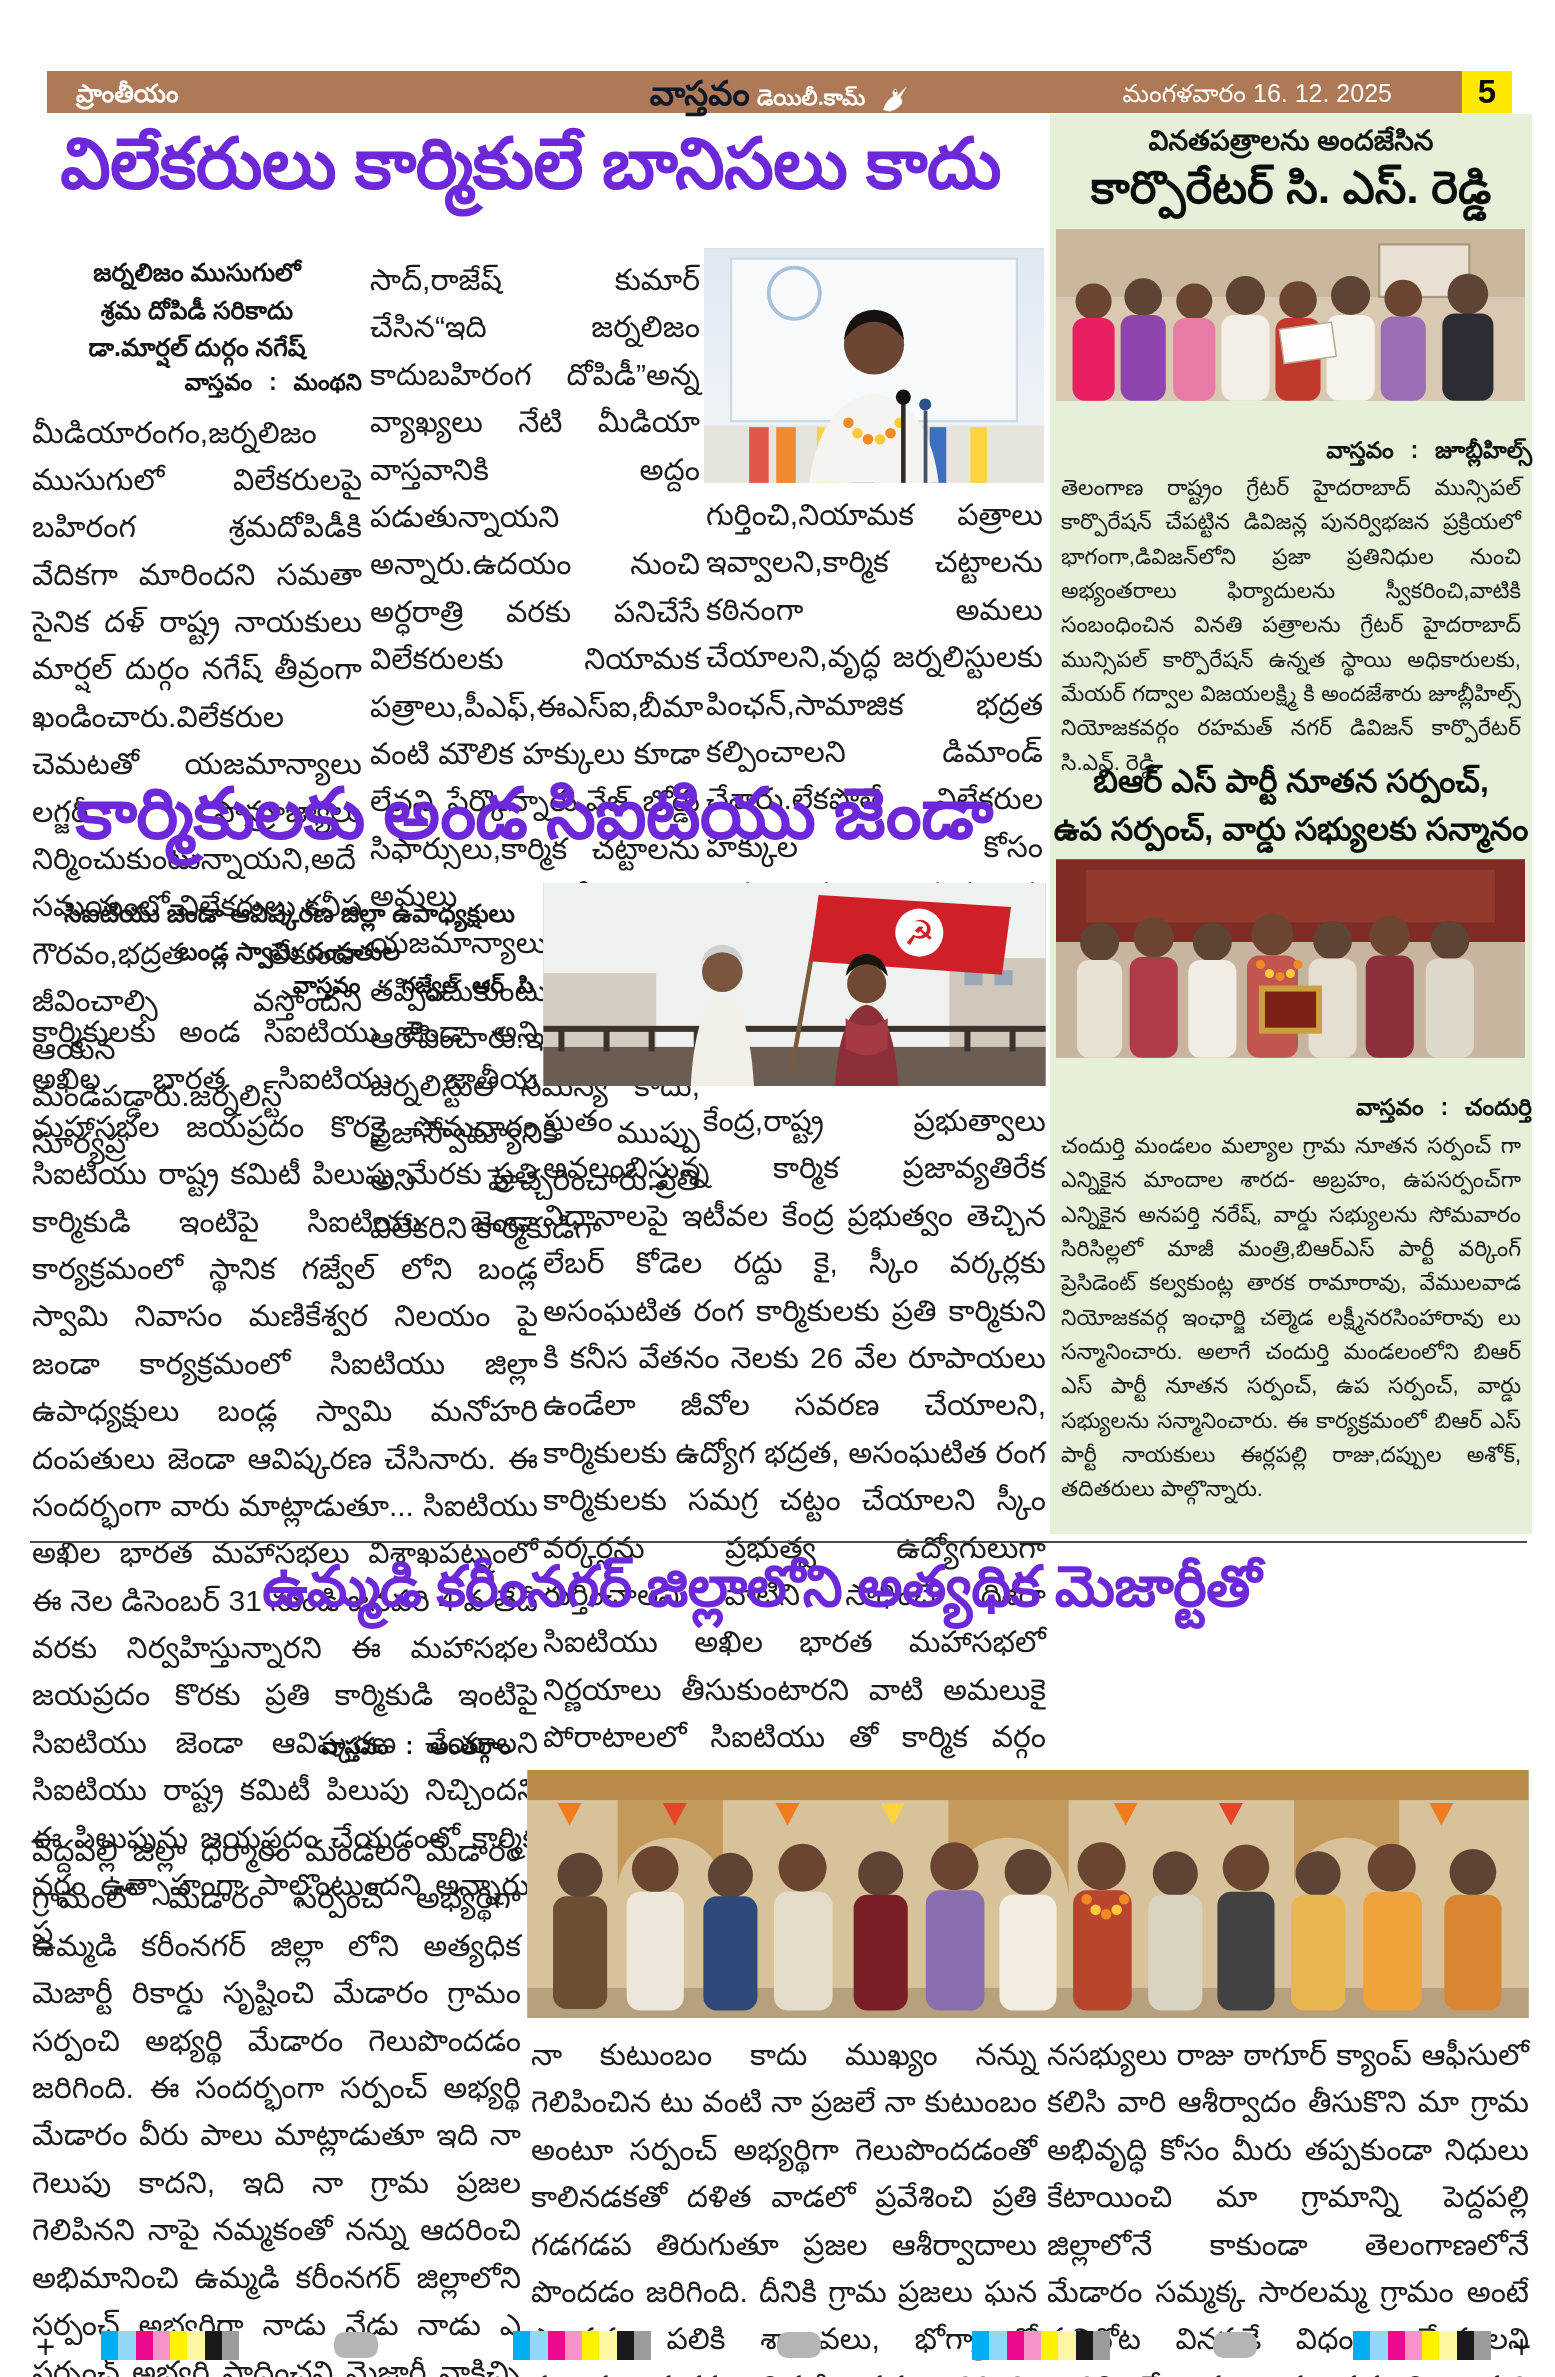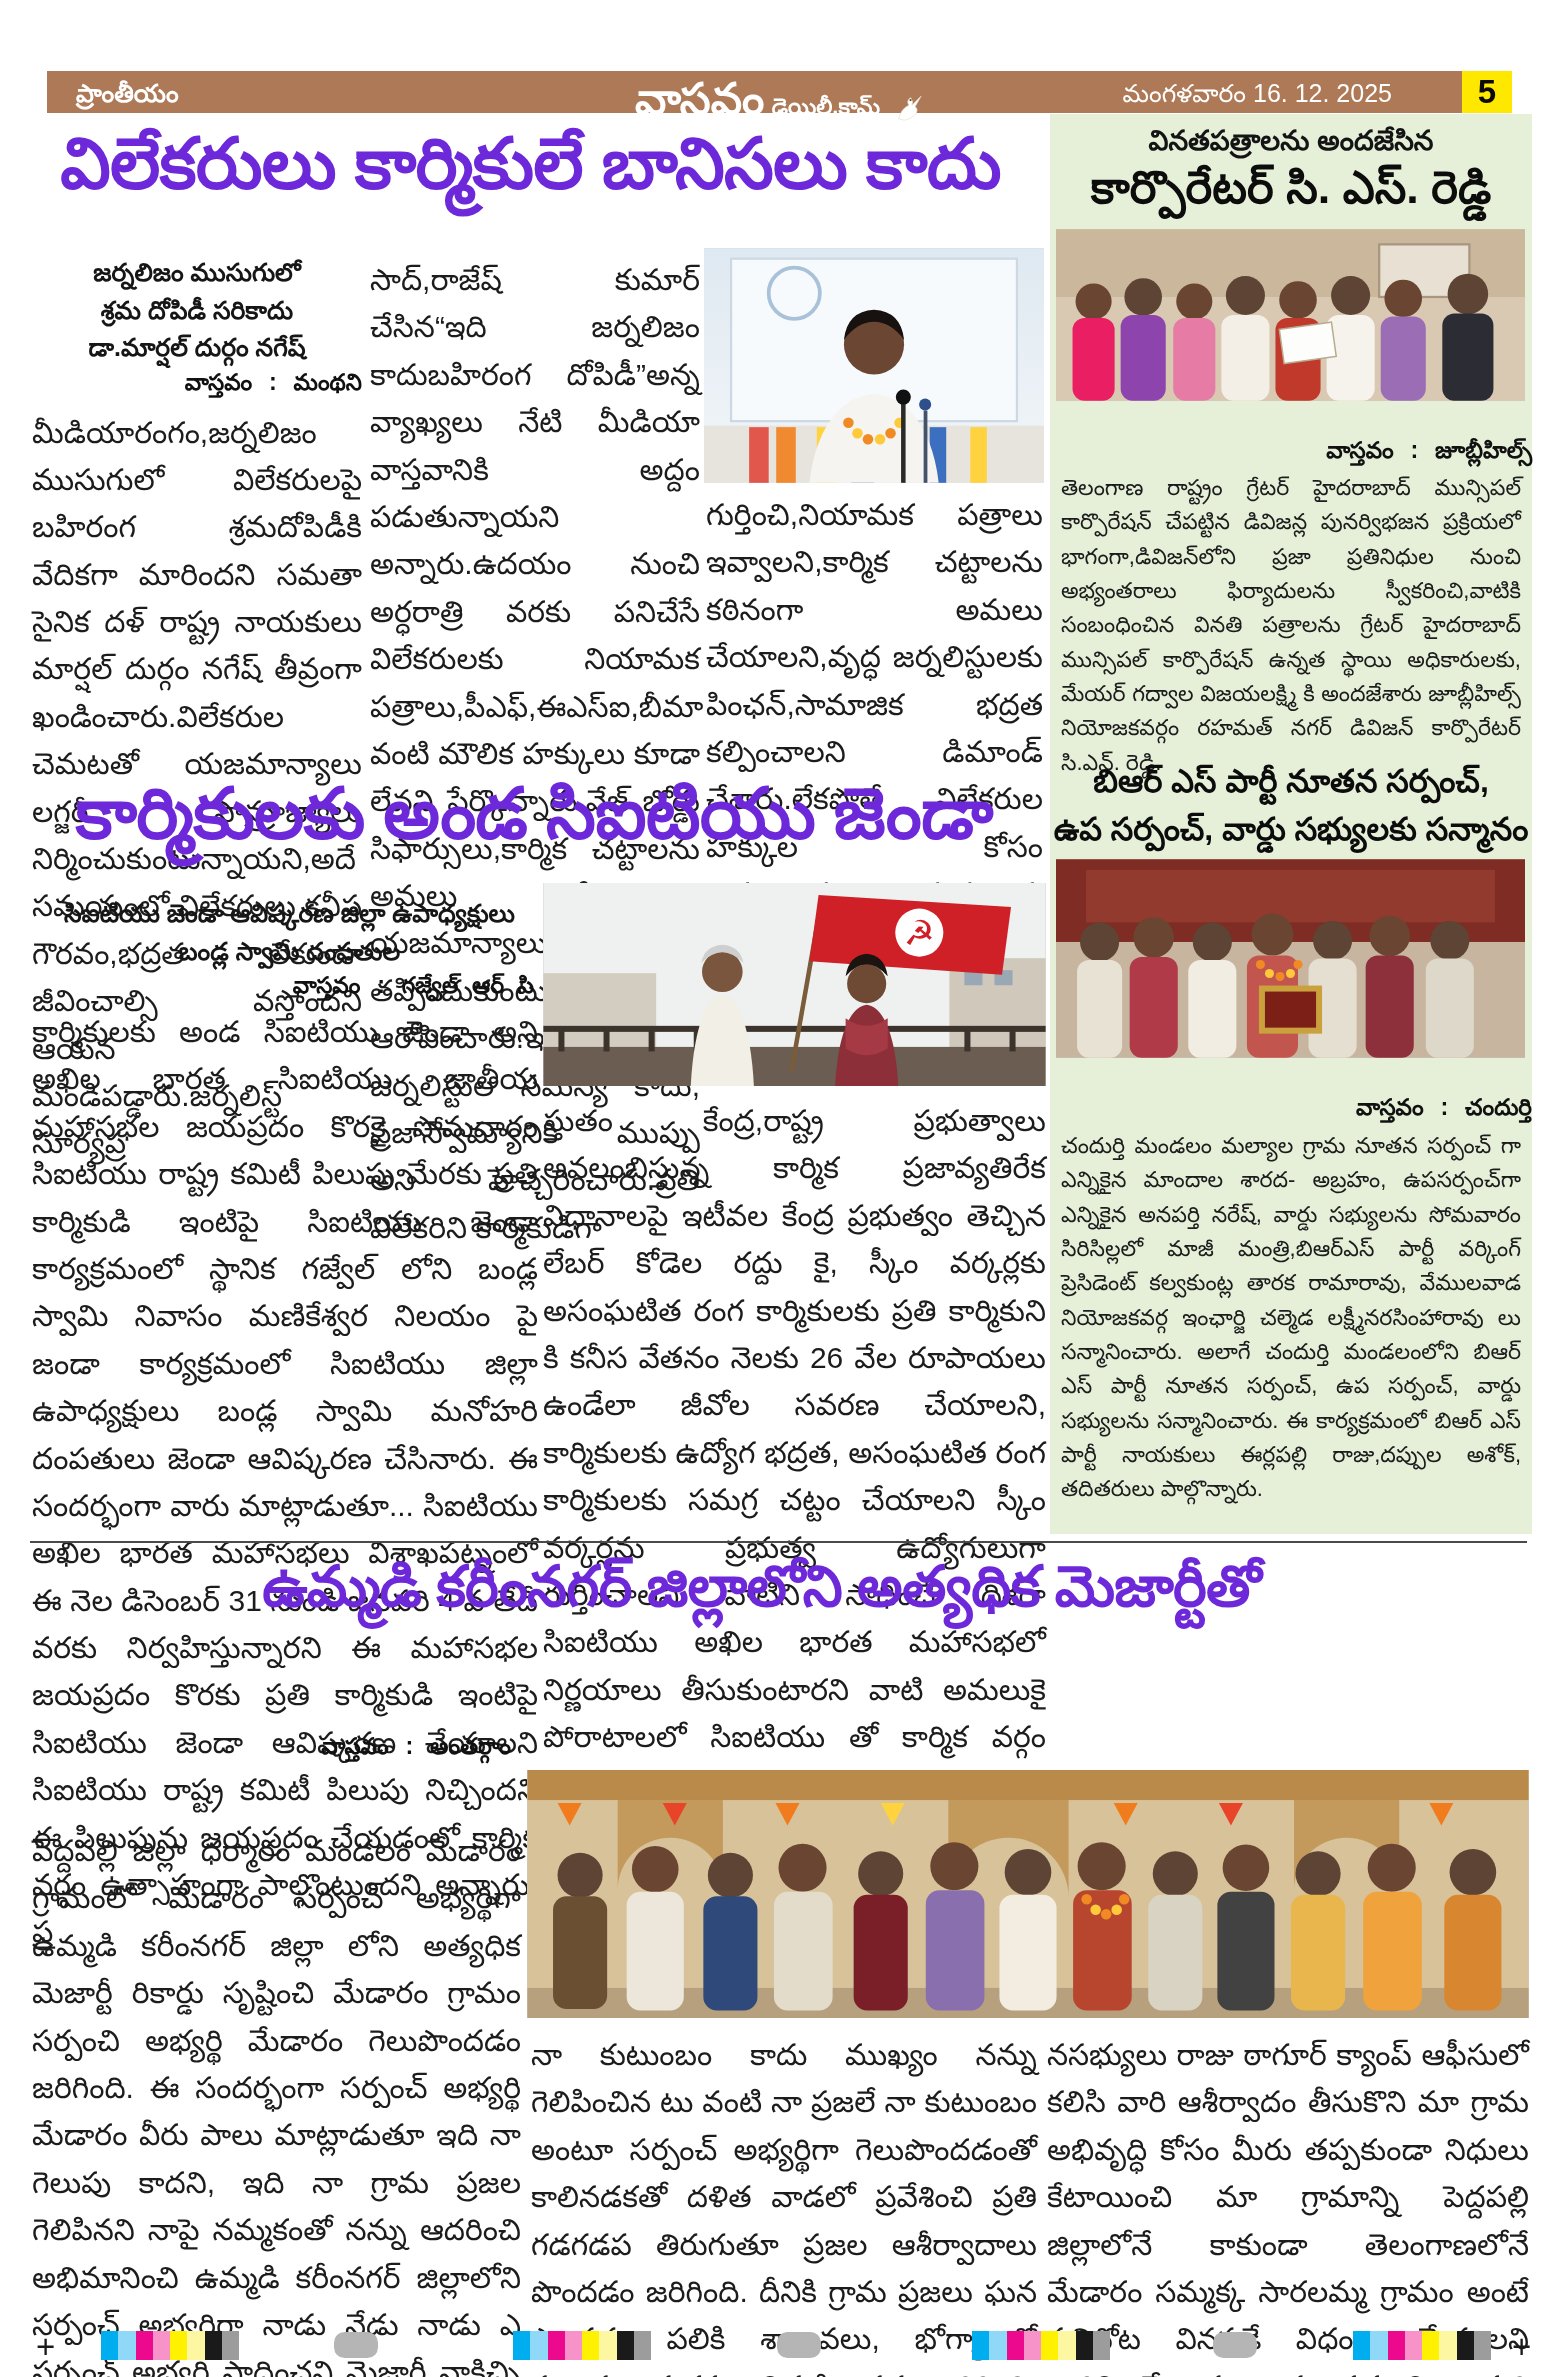--- a/index.html
+++ b/index.html
@@ -9,21 +9,21 @@
     font-family:"Liberation Sans","DejaVu Sans",sans-serif;
     color:#1c1c1c;
   }
   #page { position:relative; width:1555px; height:2377px; background:#fff; overflow:hidden; }
   .abs { position:absolute; }
 
   
   .masthead-bar { left:47px; top:71px; width:1465px; height:42px; background:#ad7956; display:flex; align-items:center; }
   .section-label { position:absolute; left:29px; top:7.5px; color:#fff; font-size:25px; font-weight:600; }
   .masthead-center { position:absolute; left:0; right:0; text-align:center; top:3px; }
-  .masthead-title { color:#ffffff; font-size:44px; font-weight:800; }
+  .masthead-title { color:#0f172a; font-size:34px; font-weight:800; }
   .masthead-suffix { color:#fff; font-size:22px; font-weight:600; margin-left:4px; }
   .dove { display:inline-block; vertical-align:middle; margin-left:7.5px; }
   .date-label { position:absolute; right:120px; top:7.5px; color:#fff; font-size:25px; }
   .page-box { position:absolute; right:0; top:0; width:50px; height:42px; background:#ffe800; color:#0a0a0a;
               font-size:33px; font-weight:700; display:flex; align-items:center; justify-content:center; }
 
   
   .headline { font-weight:800; color:#6d28d9; text-align:center; line-height:1.08; letter-spacing:-0.8px; }
   .h1-a1 { left:30px; top:126px; width:1001px; font-size:71px; }
   .h1-a2 { left:30px; top:776px; width:1008px; font-size:71px; }

